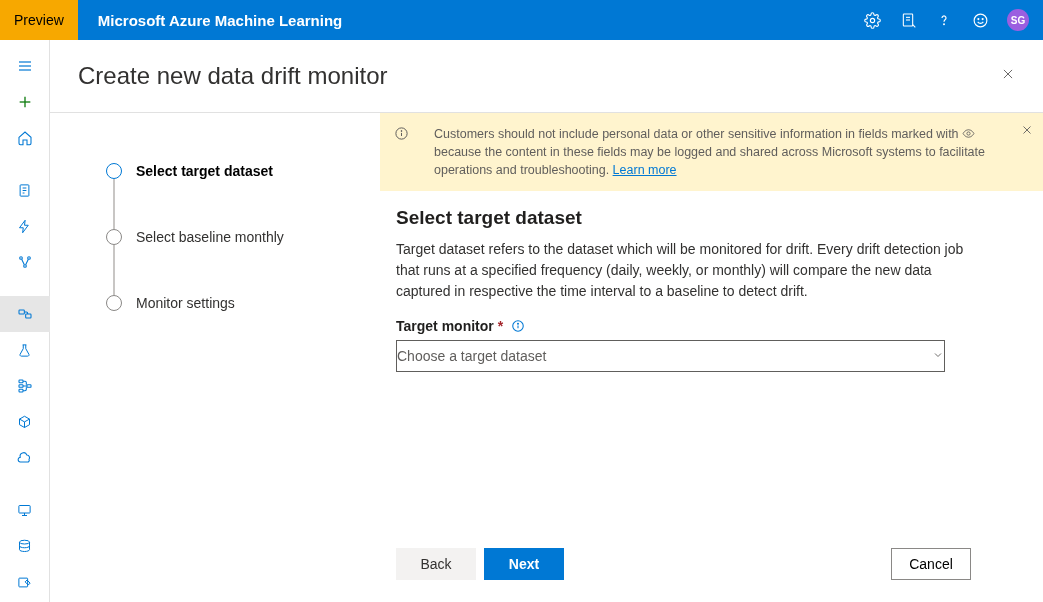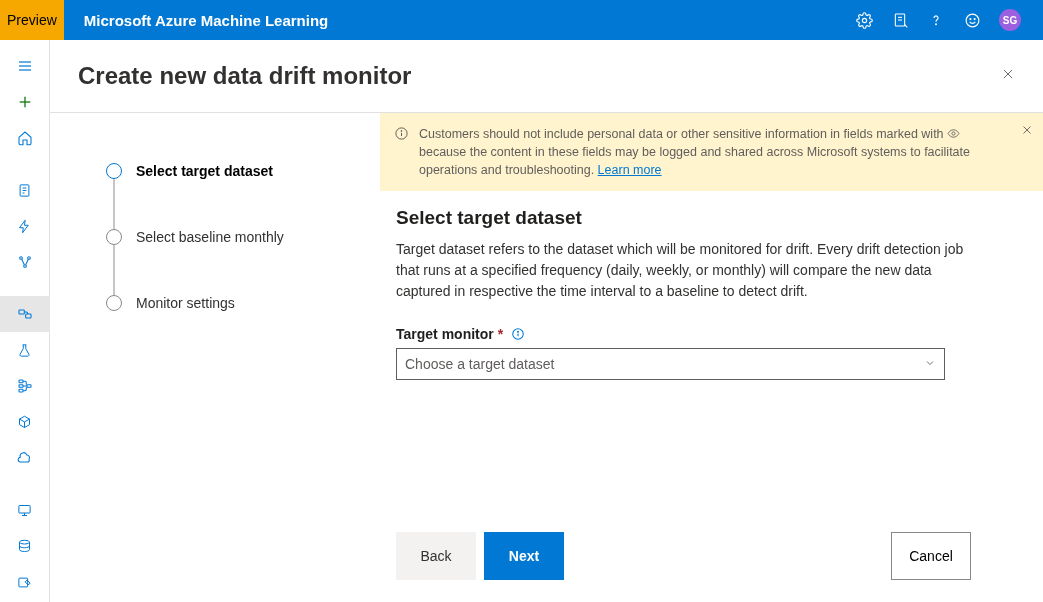--- a/index.html
+++ b/index.html
@@ -1,65 +1,65 @@
 <!DOCTYPE html>
 <html><head>
 <meta charset="utf-8">
 <style>
   * { box-sizing: border-box; margin: 0; padding: 0; font-family: "Segoe UI", -apple-system, sans-serif; }
   html, body { width: 1043px; height: 602px; overflow: hidden; background: #fff; }
 
   .topbar { height: 40px; background: #0078d4; display: flex; align-items: center; color: #fff; }
-  .preview-badge { background: #f7a800; color: #000; height: 40px; display: flex; align-items: center; padding: 0 7px; font-size: 14px; }
+  .preview-badge { background: #f7a800; color: #000; height: 40px; display: flex; align-items: center; padding: 0 14px; font-size: 14px; }
   .app-title { font-size: 15px; font-weight: 600; margin-left: 20px; flex: 1; }
-  .topbar-actions { display: flex; align-items: center; gap: 18px; padding-right: 22px; }
+  .topbar-actions { display: flex; align-items: center; gap: 18px; padding-right: 14px; }
   .topbar-icon { width: 18px; height: 18px; display: flex; align-items: center; justify-content: center; cursor: pointer; }
   .avatar { width: 22px; height: 22px; border-radius: 50%; background: #9b5fe0; color: #fff; font-size: 10px; font-weight: 600; display: flex; align-items: center; justify-content: center; }
 
   .body-wrap { display: flex; height: calc(602px - 40px); }
 
   .lnav { width: 50px; border-right: 1px solid #e1e1e1; display: flex; flex-direction: column; align-items: center; padding-top: 8px; gap: 0; }
   .lnav .nav-btn { width: 50px; height: 36px; display: flex; align-items: center; justify-content: center; color: #0078d4; cursor: pointer; }
   .lnav .nav-btn.active { background: #e6e6e6; }
   .lnav .nav-btn.plus { color: #107c10; }
   .lnav .nav-btn.hamburger { color: #0078d4; }
   .lnav .gap { height: 16px; }
 
   .panel { flex: 1; display: flex; flex-direction: column; position: relative; }
   .panel-header { display: flex; align-items: center; justify-content: space-between; padding: 22px 28px 22px 28px; border-bottom: 1px solid #e1e1e1; }
-  .panel-title { font-size: 24px; font-weight: 700; color: #323130; }
+  .panel-title { font-size: 24px; font-weight: 400; color: #323130; }
   .close-btn { cursor: pointer; color: #605e5c; }
 
   .panel-body { flex: 1; display: flex; overflow: hidden; }
   .stepper { width: 330px; padding: 50px 24px 24px 56px; }
   .step { display: flex; align-items: center; gap: 14px; font-size: 14px; color: #323130; }
   .step .circle { width: 16px; height: 16px; border: 1.5px solid #8a8886; border-radius: 50%; background: #fff; flex-shrink: 0; }
   .step.active { font-weight: 600; color: #000; }
   .step.active .circle { border-color: #0078d4; }
   .step-connector { width: 1.5px; height: 50px; background: #c8c6c4; margin-left: 7px; }
 
   .content { flex: 1; display: flex; flex-direction: column; padding: 0; position: relative; }
-  .info-banner { background: #fff4ce; padding: 12px 36px 12px 14px; display: flex; gap: 10px; font-size: 12.5px; color: #605e5c; line-height: 1.45; position: relative; }
+  .info-banner { background: #fff4ce; padding: 12px 36px 12px 14px; display: flex; gap: 25px; font-size: 12.5px; color: #605e5c; line-height: 1.45; position: relative; }
   .info-banner .info-icon { flex-shrink: 0; margin-top: 1px; }
   .info-banner a { color: #0078d4; text-decoration: underline; cursor: pointer; }
   .info-banner .banner-close { position: absolute; right: 10px; top: 10px; cursor: pointer; color: #605e5c; }
 
   .inner { padding: 16px 72px 16px 16px; }
   .section-title { font-size: 19px; font-weight: 600; color: #201f1e; margin-bottom: 10px; }
-  .section-desc { font-size: 14px; color: #323130; line-height: 1.5; margin-bottom: 24px; }
+  .section-desc { font-size: 14px; color: #323130; line-height: 1.5; margin-bottom: 16px; }
   .field-label { font-size: 14px; font-weight: 600; color: #201f1e; display: flex; align-items: center; gap: 4px; margin-bottom: 6px; }
   .field-label .req { color: #a4262c; }
   .field-label .tip { color: #0078d4; cursor: pointer; margin-left: 4px; display: inline-flex; }
 
-  .dropdown { width: 549px; height: 32px; border: 1px solid #605e5c; background: #fff; display: flex; align-items: center; padding: 0 8px; font-size: 14px; color: #605e5c; cursor: pointer; justify-content: space-between; }
+  .dropdown { width: 549px; height: 32px; border: 1px solid #605e5c; background: #fff; display: flex; align-items: center; padding: 0 0; font-size: 14px; color: #605e5c; cursor: pointer; justify-content: space-between; }
   .dropdown .chev { color: #605e5c; }
 
   .footer { position: absolute; bottom: 0; left: 0; right: 0; padding: 16px 72px 22px 16px; display: flex; gap: 8px; align-items: center; }
   .footer .spacer-f { flex: 1; }
-  .btn { height: 48px; min-width: 80px; padding: 0 6px; font-size: 14px; border: 1px solid #8a8886; background: #fff; cursor: pointer; display: flex; align-items: center; justify-content: center; text-align: center; }
+  .btn { height: 32px; min-width: 80px; padding: 0 6px; font-size: 14px; border: 1px solid #8a8886; background: #fff; cursor: pointer; display: flex; align-items: center; justify-content: center; text-align: center; }
   .btn.primary { background: #0078d4; color: #fff; border-color: #0078d4; font-weight: 600; }
   .btn.muted { background: #f3f2f1; border-color: #f3f2f1; color: #323130; }
 </style>
 </head>
 <body>
 
 <div class="topbar">
   <div class="preview-badge">Preview</div>
   <div class="app-title">Microsoft Azure Machine Learning</div>
   <div class="topbar-actions">

